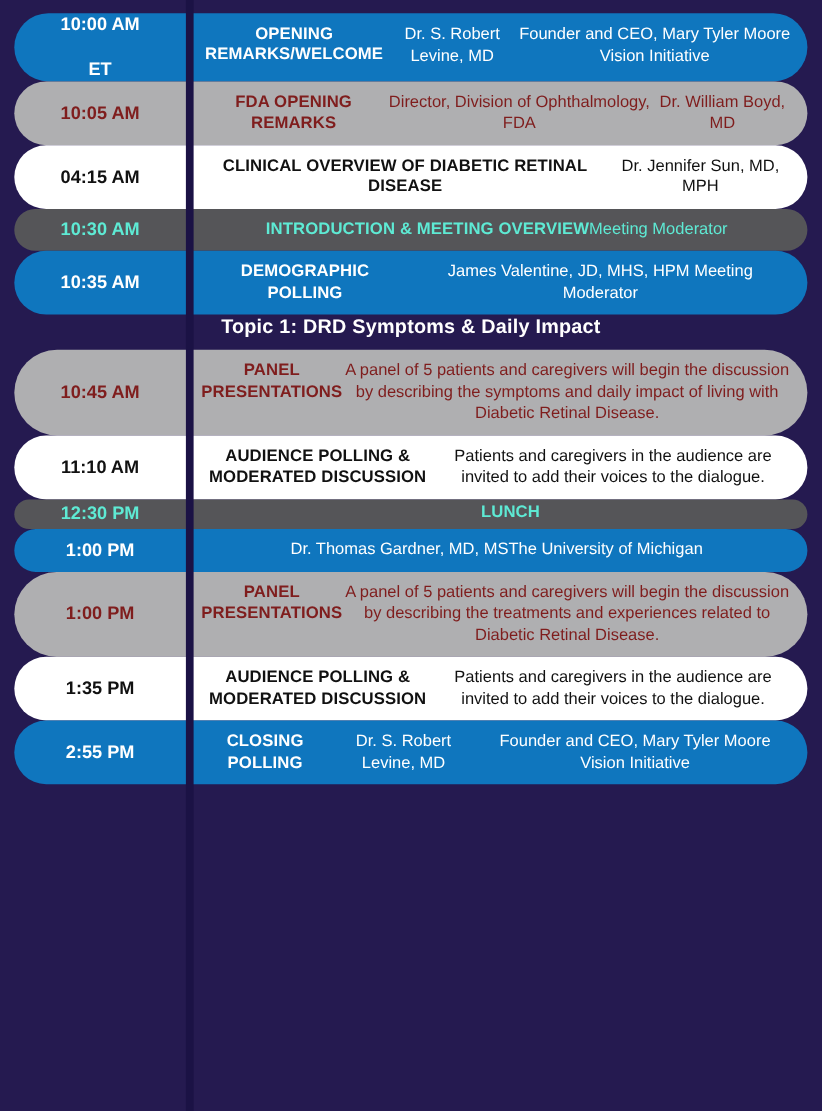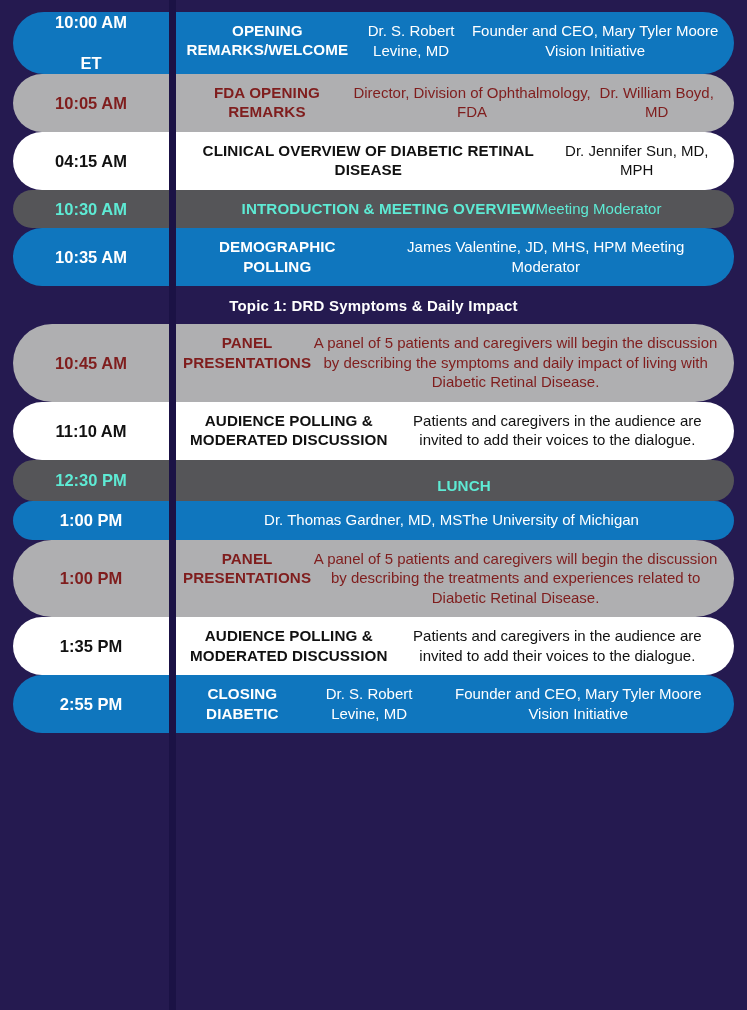--- a/index.html
+++ b/index.html
@@ -90,28 +90,28 @@
   .row.lightgray { background: #afafb1; }
   .row.lightgray .time, .row.lightgray .content { color: #7f1d1d; }
 
   .row.white { background: #ffffff; }
   .row.white .time, .row.white .content { color: #111111; }
 
   .row.darkgray { background: #555558; }
   .row.darkgray .time, .row.darkgray .content { color: #5eead4; }
 
   
-  .row.compact .content { padding-top: 16px; padding-bottom: 6px; margin-left: 25px; }
+  .row.compact .content { padding-top: 2px; padding-bottom: 6px; margin-left: 25px; }
 
   .topic-heading {
     text-align: center;
     color: #ffffff;
     font-weight: bold;
-    font-size: 15px;
-    padding: 11px 0 10px 0;
+    font-size: 18px;
+    padding: 1px 0 10px 0;
     position: relative;
     z-index: 8;
     letter-spacing: 0.2px;
   }
 </style>
 </head>
 <body>
 
 <div id="divider"></div>
 
@@ -222,19 +222,19 @@
         <div class="content">
           <div class="title">AUDIENCE POLLING &amp; MODERATED DISCUSSION</div>
           <div class="detail">Patients and caregivers in the audience are invited to add their voices to the dialogue.</div>
         </div>
       </div>
       <div class="row blue">
         <div class="time">
           <span>2:55 PM</span>
         </div>
         <div class="content">
-          <div class="title">CLOSING DIABETIC</div>
+          <div class="title">CLOSING POLLING</div>
           <div class="detail">Dr. S. Robert Levine, MD</div>
           <div class="detail">Founder and CEO, Mary Tyler Moore Vision Initiative</div>
         </div>
       </div>
     </div>
   </div>
 
 </body></html>

